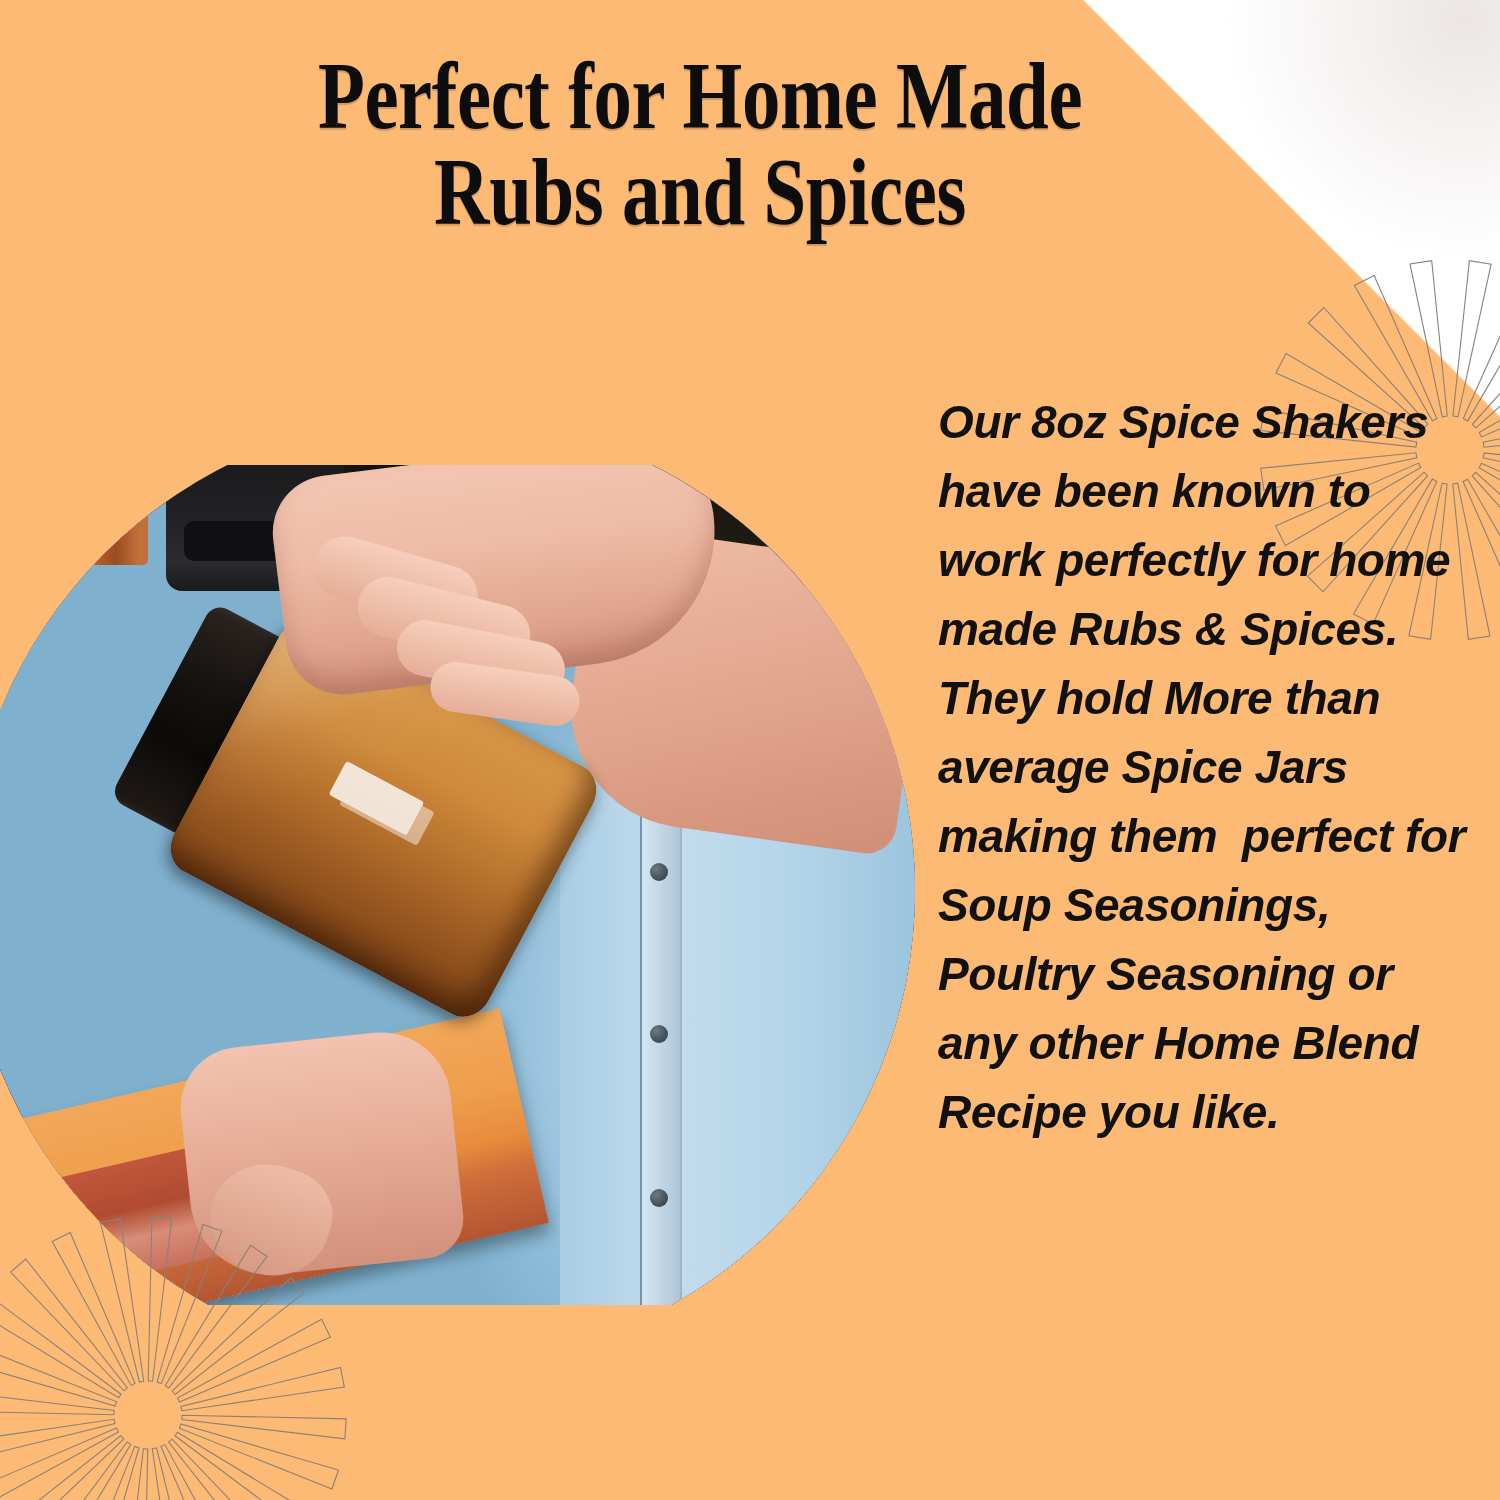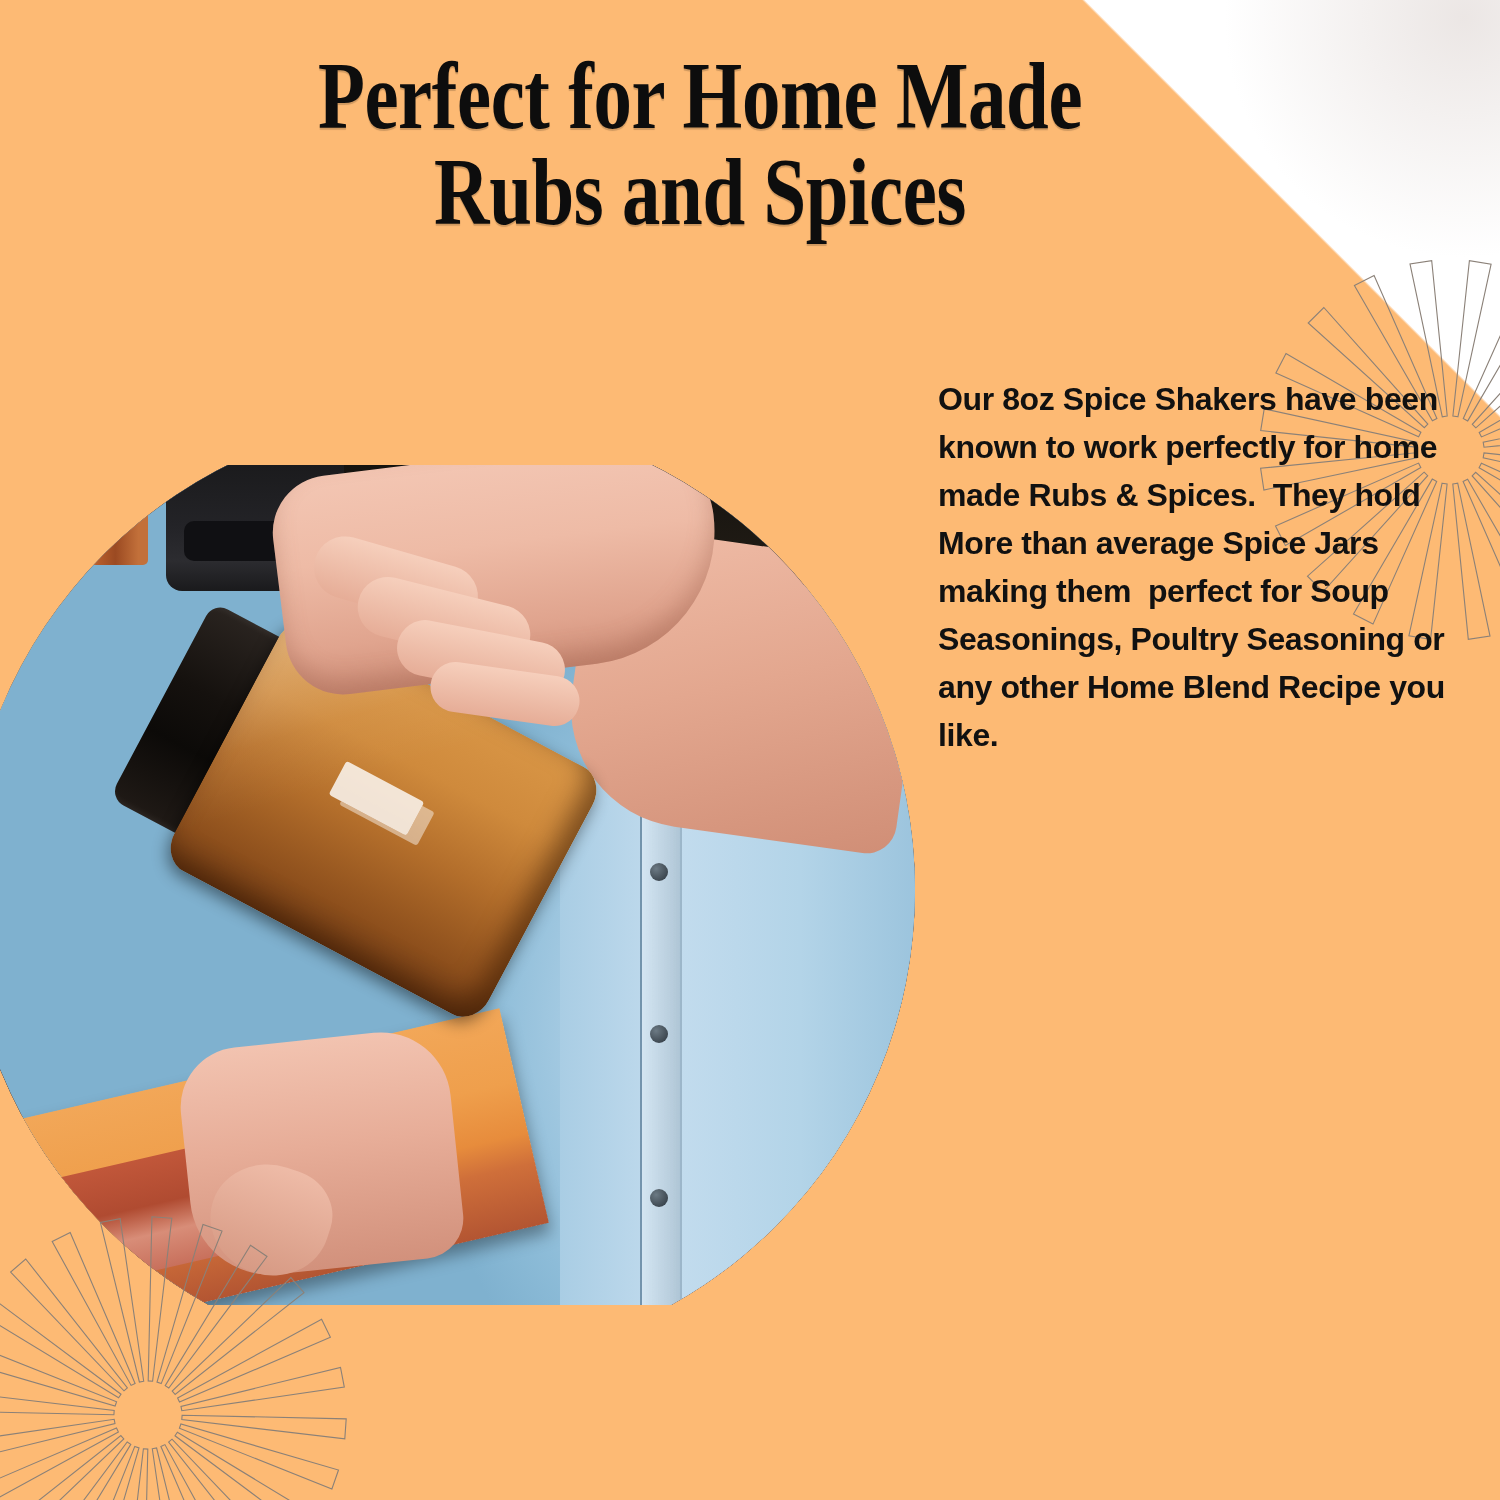--- a/index.html
+++ b/index.html
@@ -166,28 +166,29 @@
 
   
   .burst{position:absolute;pointer-events:none;}
   .burst svg{display:block;overflow:visible;}
   .burst polygon{fill:none;stroke:#8b8178;stroke-width:1.1;}
   .burst-tr{left:1230px;top:230px;}
   .burst-bl{left:-52px;top:1215px;}
 
   
   .copy{
-    position:absolute;left:938px;top:375px;width:530px;
+    position:absolute;left:938px;top:388px;width:530px;
     font-family:"Liberation Sans","DejaVu Sans",sans-serif;
     font-weight:700;
-    font-size:32px;
+    font-size:46px;
     line-height:1.50;
     letter-spacing:-0.4px;
     color:#111111;
     white-space:pre-wrap;
+    font-style:italic;
   }
 </style>
 </head>
 <body>
 
 <div class="canvas">
 
   <div class="photo-wrap">
     <div class="photo-clip">
       <div class="photo">

